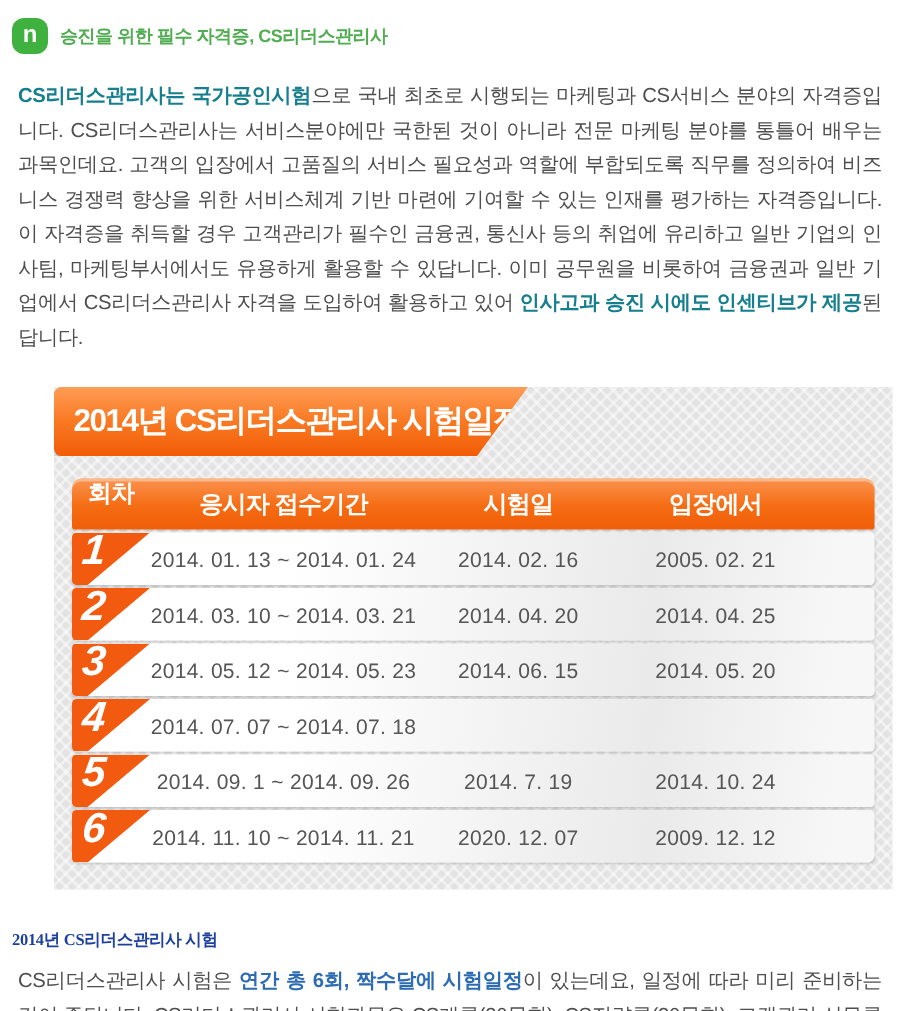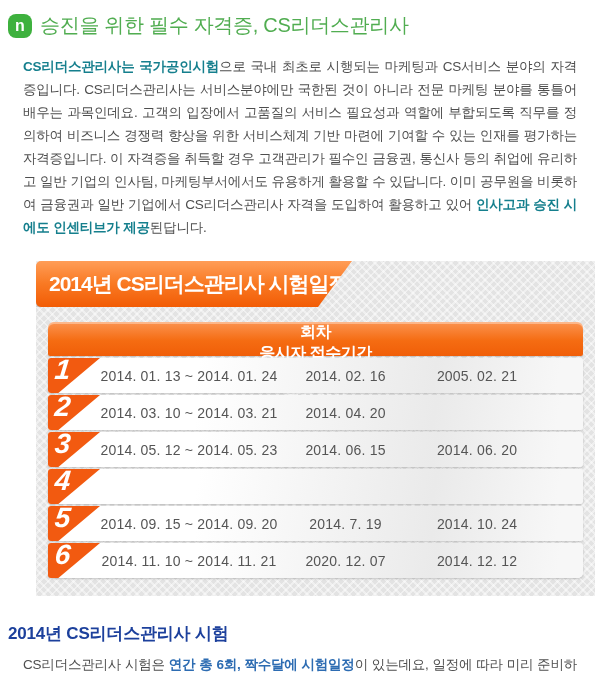--- a/index.html
+++ b/index.html
@@ -8,25 +8,25 @@
     font-family:"Liberation Sans","DejaVu Sans",sans-serif;
     color:#4e4e4e;background:#fff;padding-top:8px;
   }
   
   .title-row{display:flex;align-items:center;gap:8px;padding:4px 8px 10px 8px;}
   .logo-n{
     width:24px;height:24px;border-radius:8px;background:var(--logo_green,#3eb13e);
     color:#fff;font-weight:bold;font-size:16px;line-height:24px;text-align:center;
     flex:0 0 auto;
   }
-  .page-title{font-size:20px;font-weight:normal;color:var(--title_green,#51ad51);letter-spacing:-0.3px;}
+  .page-title{font-size:12px;font-weight:bold;color:var(--title_green,#51ad51);letter-spacing:-0.3px;}
   
   .para{
     font-size:13.5px;line-height:23px;text-align:justify;
-    padding:0 23px;margin:6px 0 0 0;color:#4e4e4e;letter-spacing:-0.2px;
+    padding:0 12px;margin:6px 0 0 0;color:#4e4e4e;letter-spacing:-0.2px;
   }
   .hl-teal{color:var(--teal_bold,#157f8d);font-weight:bold;}
   .hl-blue{color:var(--blue_bold,#2d6cb2);font-weight:bold;}
   
   .sched-box{
     margin:22px 5px 0 36px;width:559px;box-sizing:border-box;
     background-color:#e3e3e3;
     background-image:
       repeating-linear-gradient(45deg,rgba(255,255,255,.45) 0 2px,rgba(0,0,0,0) 2px 6px),
       repeating-linear-gradient(-45deg,rgba(255,255,255,.45) 0 2px,rgba(0,0,0,0) 2px 6px);
@@ -42,21 +42,20 @@
     filter:drop-shadow(0 3px 2px rgba(0,0,0,.25));
   }
   .sched-table{margin:15px 12px 0 12px;width:535px;}
   .t-head{
     display:flex;align-items:center;height:34px;
     background:linear-gradient(#fb9350 0%,#f56c12 55%,#f05e08 100%);
     border-radius:6px 6px 2px 2px;
     box-shadow:inset 0 2px 0 rgba(255,255,255,.35),0 1px 1px rgba(0,0,0,.15);
     color:#fff;font-weight:bold;font-size:16px;letter-spacing:-0.5px;
     margin-bottom:2px;
-    flex-direction:column;
   }
   .t-row{
     position:relative;display:flex;align-items:center;height:35px;
     background:linear-gradient(100deg,#ffffff 28%,#eaeaea 72%,#f7f7f7 95%);
     border-radius:3px;box-shadow:0 1px 2px rgba(0,0,0,.18);
     margin-bottom:2px;font-size:14px;color:#555;letter-spacing:.2px;
   }
   .t-row:last-child{margin-bottom:0;border-radius:3px 3px 5px 5px;}
   .c{box-sizing:border-box;text-align:center;}
   .c.round{width:52px;height:100%;position:relative;}
@@ -70,22 +69,22 @@
     clip-path:polygon(0 0,100% 0,20% 100%,0 100%);
     border-radius:3px 0 0 3px;
   }
   .badge-num{
     position:absolute;left:7px;top:-4px;color:#fff;
     font-size:28px;font-weight:bold;font-style:italic;
     transform:skewX(-6deg);z-index:1;
   }
   
   .sub-heading{
-    font-size:17px;font-weight:bold;color:var(--navy_heading,#1c409c);
-    padding:0 8px;margin:26px 0 8px 0;letter-spacing:-0.2px;
+    font-size:11px;font-weight:bold;color:var(--navy_heading,#1c409c);
+    padding:0 8px;margin:26px 0 8px 0;letter-spacing:-0.2px;font-family:Liberation Serif, serif;
   }
 </style>
 </head>
 <body>
 
 <div class="page">
 
   <div class="title-row">
     <div class="logo-n">n</div>
     <div class="page-title">승진을 위한 필수 자격증, CS리더스관리사</div>
@@ -94,77 +93,79 @@
   <p class="para"><span class="hl-teal">CS리더스관리사는 국가공인시험</span><span>으로 국내 최초로 시행되는 마케팅과 CS서비스 분야의 자격증입니다. CS리더스관리사는 서비스분야에만 국한된 것이 아니라 전문 마케팅 분야를 통틀어 배우는 과목인데요. 고객의 입장에서 고품질의 서비스 필요성과 역할에 부합되도록 직무를 정의하여 비즈니스 경쟁력 향상을 위한 서비스체계 기반 마련에 기여할 수 있는 인재를 평가하는 자격증입니다. 이 자격증을 취득할 경우 고객관리가 필수인 금융권, 통신사 등의 취업에 유리하고 일반 기업의 인사팀, 마케팅부서에서도 유용하게 활용할 수 있답니다. 이미 공무원을 비롯하여 금융권과 일반 기업에서 CS리더스관리사 자격을 도입하여 활용하고 있어 </span><span class="hl-teal">인사고과 승진 시에도 인센티브가 제공</span><span>된답니다.</span></p>
 
   <div class="sched-box">
     <div class="ribbon">2014년 CS리더스관리사 시험일정</div>
 
     <div class="sched-table">
       <div class="t-head">
         <div class="c round">회차</div>
         <div class="c period">응시자 접수기간</div>
         <div class="c exam">시험일</div>
-        <div class="c result">활용하고</div>
+        <div class="c result">입장에서</div>
       </div>
       <div id="rows-host">
   <div class="t-row">
     <div class="c round">
       <span class="badge"></span>
       <span class="badge-num">1</span>
     </div>
     <div class="c period">2014. 01. 13 ~ 2014. 01. 24</div>
     <div class="c exam">2014. 02. 16</div>
     <div class="c result">2005. 02. 21</div>
   </div>
 
   <div class="t-row">
     <div class="c round">
       <span class="badge"></span>
       <span class="badge-num">2</span>
     </div>
     <div class="c period">2014. 03. 10 ~ 2014. 03. 21</div>
     <div class="c exam">2014. 04. 20</div>
+    <div class="c result">2014. 04. 25</div>
   </div>
 
   <div class="t-row">
     <div class="c round">
       <span class="badge"></span>
       <span class="badge-num">3</span>
     </div>
     <div class="c period">2014. 05. 12 ~ 2014. 05. 23</div>
     <div class="c exam">2014. 06. 15</div>
-    <div class="c result">2014. 06. 20</div>
+    <div class="c result">2014. 05. 20</div>
   </div>
 
   <div class="t-row">
     <div class="c round">
       <span class="badge"></span>
       <span class="badge-num">4</span>
     </div>
+    <div class="c period">2014. 07. 07 ~ 2014. 07. 18</div>
   </div>
 
   <div class="t-row">
     <div class="c round">
       <span class="badge"></span>
       <span class="badge-num">5</span>
     </div>
-    <div class="c period">2014. 09. 15 ~ 2014. 09. 20</div>
+    <div class="c period">2014. 09. 1 ~ 2014. 09. 26</div>
     <div class="c exam">2014. 7. 19</div>
     <div class="c result">2014. 10. 24</div>
   </div>
 
   <div class="t-row">
     <div class="c round">
       <span class="badge"></span>
       <span class="badge-num">6</span>
     </div>
     <div class="c period">2014. 11. 10 ~ 2014. 11. 21</div>
     <div class="c exam">2020. 12. 07</div>
-    <div class="c result">2014. 12. 12</div>
+    <div class="c result">2009. 12. 12</div>
   </div>
 </div>
     </div>
   </div>
 
   <div class="sub-heading">2014년 CS리더스관리사 시험</div>
   <p class="para"><span>CS리더스관리사 시험은 </span><span class="hl-blue">연간 총 6회, 짝수달에 시험일정</span><span>이 있는데요, 일정에 따라 미리 준비하는 것이 좋답니다. CS리더스관리사 시험과목은 CS개론(30문항), CS전략론(30문항), 고객관리 실무론(30문항)으로 90분 동안 90문항의 시험을 보아야 합니다. 합격기준은 전 과목 평균 60점을 맞아야 하며, 과락기준은 과목 당 40점 미만입니다. 시험접수는 </span></p>
 
 </div>
 

